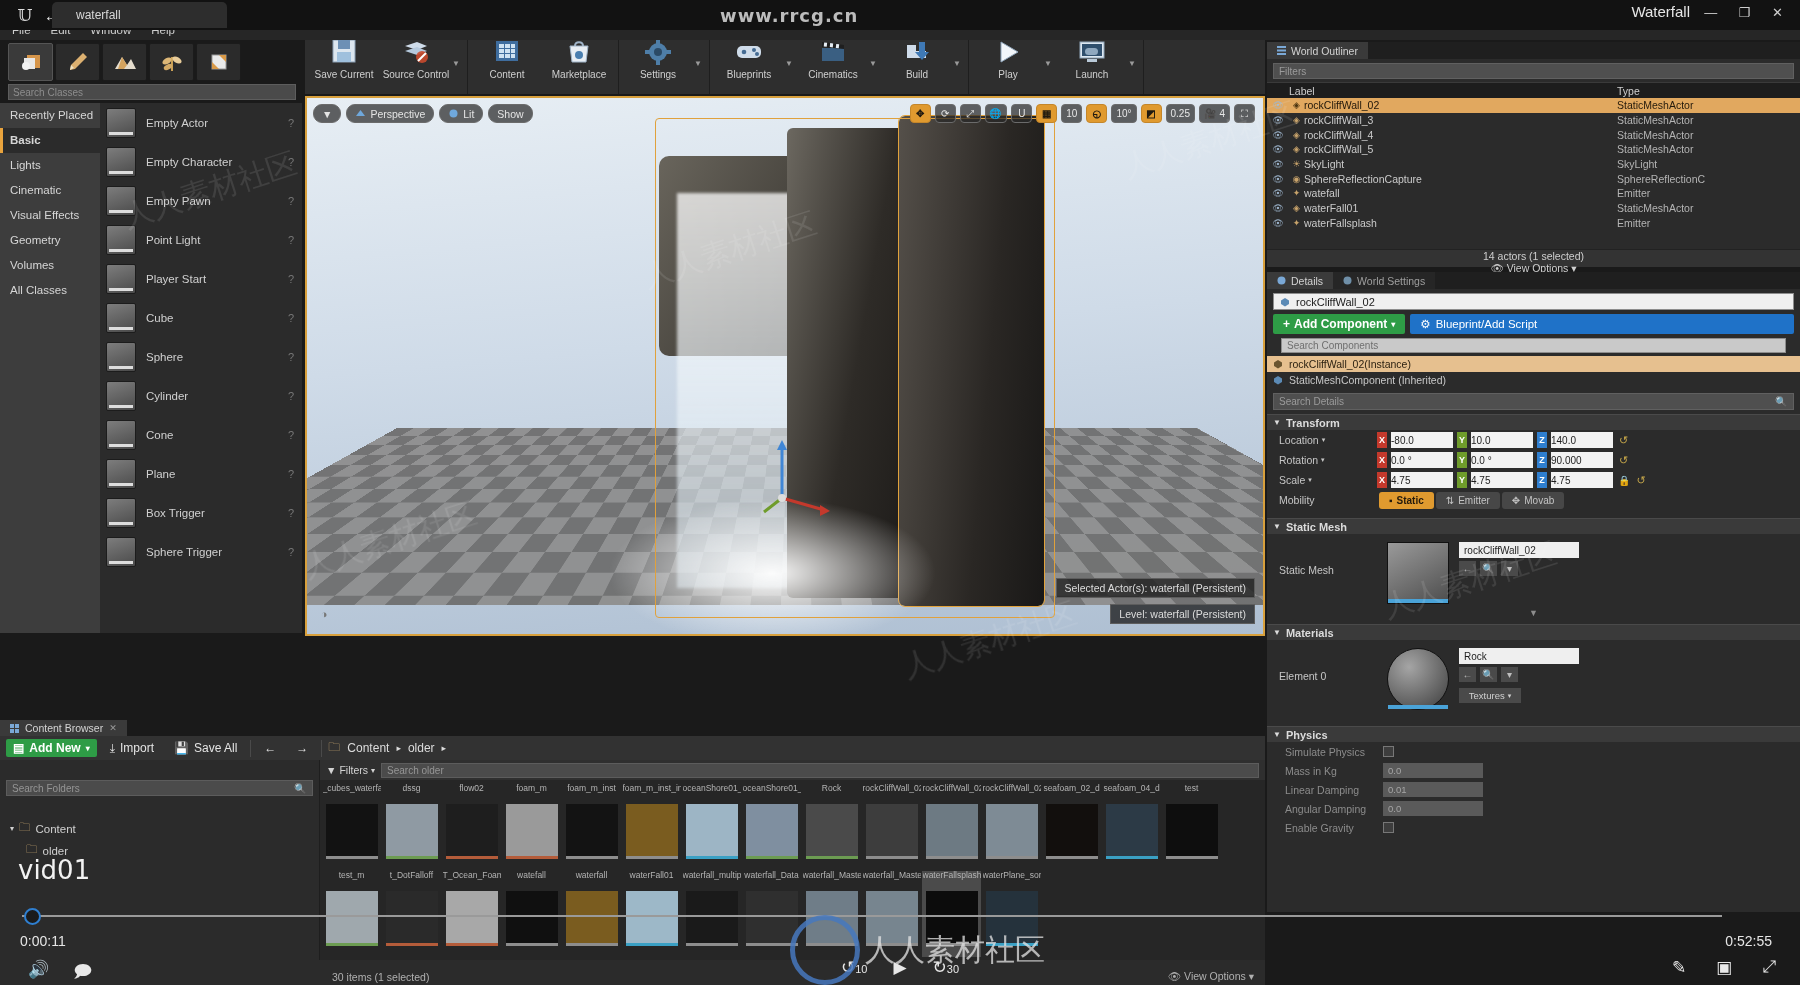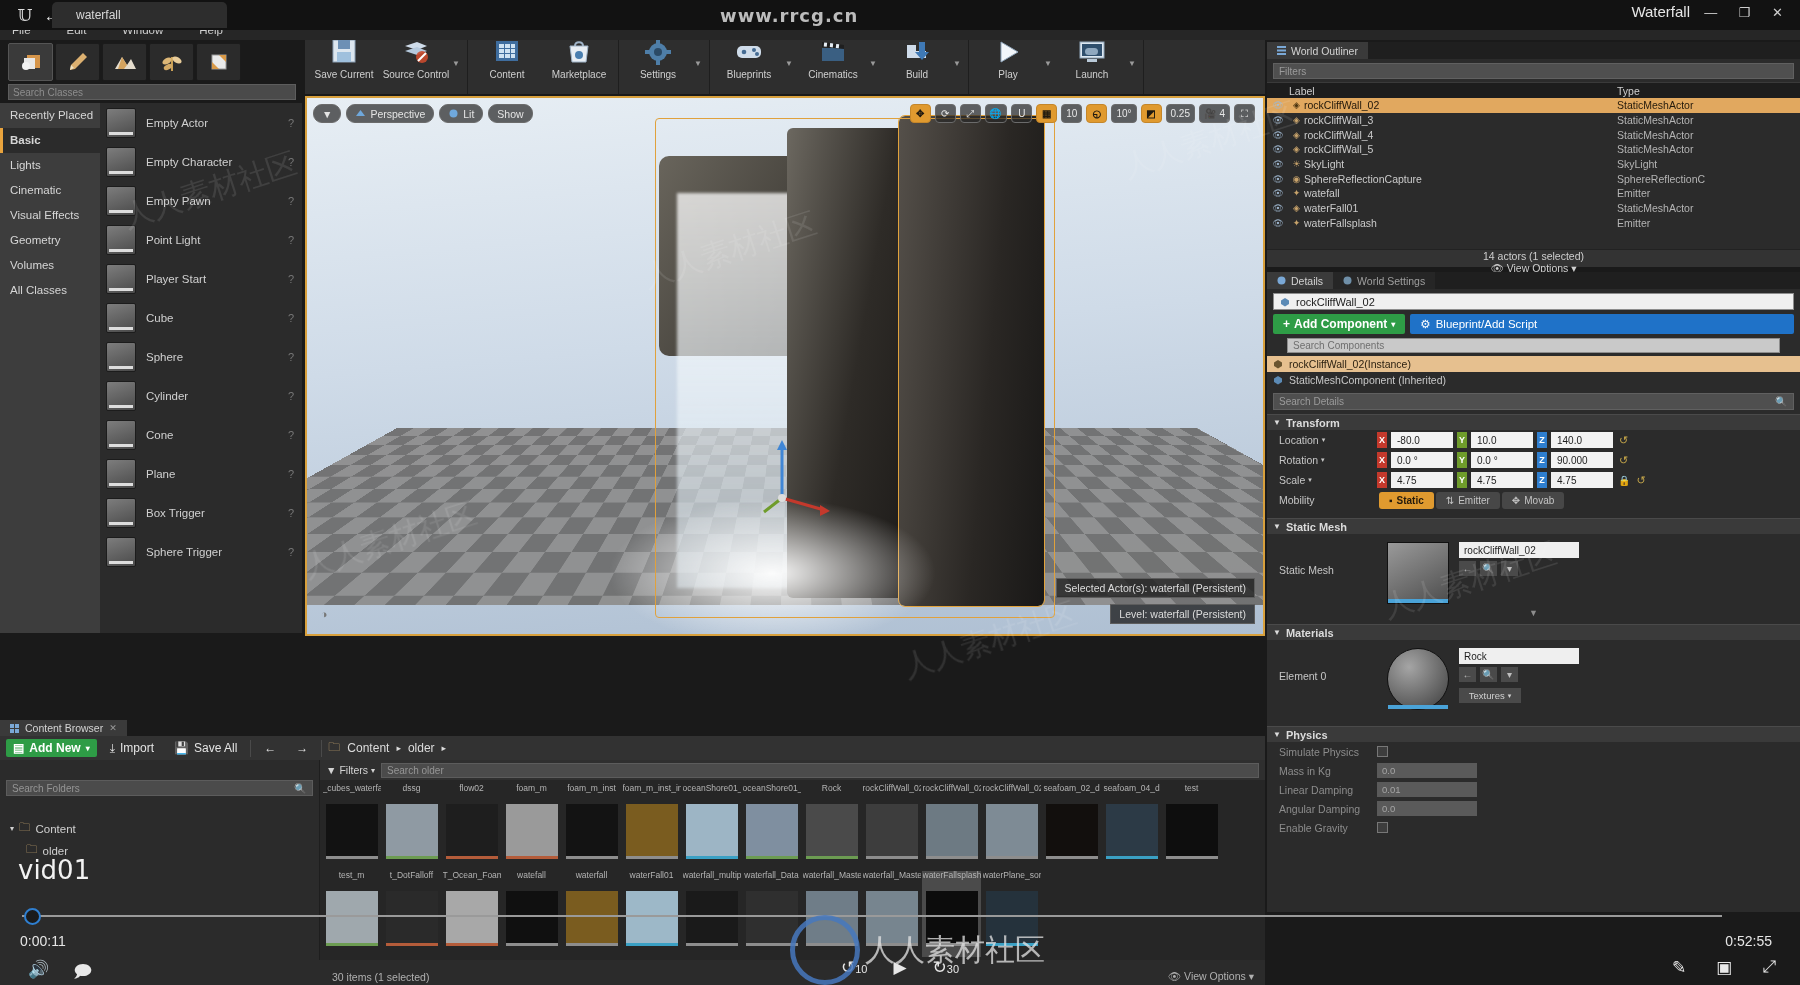--- a/index.html
+++ b/index.html
@@ -15,21 +15,21 @@
   .ue-logo { position:absolute; left:6px; top:2px; width:38px; height:26px; color:#ddd; font-size:17px;
      text-align:center; line-height:26px; font-family:"DejaVu Serif", serif; }
   .back-arrow { position:absolute; left:44px; top:7px; color:#eee; font-size:15px; }
   .watermark-top { position:absolute; left:720px; top:5px; color:#cfcfcf; font-size:18px;
      font-weight:bold; letter-spacing:1px; opacity:.9; font-family:"DejaVu Sans", sans-serif; }
   .vid-title { position:absolute; right:110px; top:3px; font-size:15px; color:#e6e6e6; }
   .win-btns { position:absolute; right:8px; top:5px; font-size:13px; color:#cfcfcf; letter-spacing:9px;}
 
   
   .menubar { position:absolute; left:0; top:20px; width:1800px; height:20px; background:#262626;
-     font-size:11.5px; color:#cfcfcf; display:flex; align-items:center; gap:36px; padding-left:12px; z-index:40;}
+     font-size:11.5px; color:#cfcfcf; display:flex; align-items:center; gap:20px; padding-left:12px; z-index:40;}
   .menubar span { cursor:default; }
 
   
   .modes { position:absolute; left:8px; top:43px; width:240px; height:38px; display:flex; gap:2px; z-index:30;}
   .mode-btn { width:45px; height:38px; background:#2b2b2b; border:1px solid #1b1b1b; border-radius:2px;
       display:flex; align-items:center; justify-content:center; }
   .mode-btn.active { background:#3a3a3a; border-color:#555; }
   .mode-btn svg { display:block; }
 
   .search-classes { position:absolute; left:8px; top:84px; width:288px; height:16px; background:#4a4a4a;
@@ -117,53 +117,53 @@
      font-size:10.5px; color:#cfcfcf; border-top:1px solid #222;flex-direction:column;}
 
   .details { position:absolute; left:1267px; top:272px; width:533px; height:640px; background:#2b2b2b; z-index:30;}
   .d-name { display:flex; align-items:center; gap:6px; margin:4px 6px; height:17px; background:#f0f0f0;
      border:1px solid #8d8d8d; font-size:11px; color:#1b1b1b; padding:0 6px;}
   .d-actions { display:flex; gap:5px; margin:4px 6px; }
   .btn-green { background:#2e9c46; color:#fff; font-size:12px; font-weight:bold; height:20px;
      padding:0 10px; display:flex; align-items:center; gap:4px; border-radius:2px;}
   .btn-blue { background:#1f72c8; color:#fff; font-size:11.5px; height:20px; padding:0 10px;
      display:flex; align-items:center; gap:5px; border-radius:2px; flex:1;}
-  .d-searchc { margin:3px 20px; height:15px; background:#c9c9c9; border:1px solid #8d8d8d;
+  .d-searchc { margin:3px 14px; height:15px; background:#c9c9c9; border:1px solid #8d8d8d;
      font-size:10px; color:#6f6f6f; padding:1px 5px;}
   .d-comp { height:16px; display:flex; align-items:center; gap:6px; font-size:10.5px; padding-left:6px;}
   .d-comp.sel { background:#e6c08f; color:#271d0e;}
   .d-searchd { margin:5px 6px 4px; height:17px; background:#4f4f4f; border:1px solid #606060;
      font-size:10px; color:#9b9b9b; padding:2px 5px; display:flex; align-items:center;
      justify-content:space-between;}
   .sect { height:16px; background:#3a3a3a; border-top:1px solid #4a4a4a; font-size:11px;
      font-weight:bold; color:#dcdcdc; display:flex; align-items:center; gap:5px; padding-left:6px;}
   .row { display:flex; align-items:center; height:20px; font-size:10.5px; color:#c6c6c6; padding-left:12px;}
   .row .rl { width:98px; display:flex; align-items:center; gap:3px;}
   .vec { display:flex; gap:4px; align-items:center; }
   .axis { width:10px; height:16px; font-size:9px; color:#fff; display:flex; align-items:center;
       justify-content:center; font-weight:bold;}
   .ax-x { background:#c4392c;} .ax-y { background:#6f9c2b;} .ax-z { background:#2f7fd0;}
   .numf { width:62px; height:16px; background:#f2f2f2; color:#1d1d1d; font-size:10px;
-      display:flex; align-items:center; padding-left:6px; gap:2px;}
+      display:flex; align-items:center; gap:2px;}
   .rev { color:#c7a84a; font-size:11px; margin-left:6px;}
   .mob { display:flex; gap:2px; margin-left:2px;}
   .mob div { height:17px; padding:0 10px; font-size:10px; display:flex; align-items:center; gap:4px;
       background:#474747; color:#c4c4c4; border-radius:3px;}
   .mob .on { background:#e09a2f; color:#241a0c; font-weight:bold;}
   .mesh-row { display:flex; align-items:flex-start; padding:8px 0 0 12px; gap:10px;}
   .mesh-thumb { width:62px; height:62px; background:linear-gradient(150deg,#9a9a9a,#4d4d4d);
       border:1px solid #111; position:relative;}
   .mesh-thumb:after { content:""; position:absolute; left:0; right:0; bottom:0; height:4px; background:#4aa3d8;}
   .mesh-field { width:120px; height:16px; background:#efefef; color:#1d1d1d; font-size:10px;
       display:flex; align-items:center; padding-left:5px;}
   .mini-btns { display:flex; gap:4px; margin-top:3px; color:#bdbdbd; font-size:10px;}
   .mini-btns div { width:17px; height:15px; background:#4a4a4a; display:flex; align-items:center; justify-content:center;}
   .tex-btn { margin-top:6px; width:62px; height:15px; background:#4a4a4a; font-size:9.5px;
       color:#d0d0d0; display:flex; align-items:center; justify-content:center; gap:3px;}
-  .phys-row { display:flex; align-items:center; height:19px; font-size:10.5px; color:#8c8c8c; padding-left:12px;}
+  .phys-row { display:flex; align-items:center; height:19px; font-size:10.5px; color:#8c8c8c; padding-left:18px;}
   .phys-row .pl { width:98px; }
   .phys-val { width:100px; height:15px; background:#5a5a5a; color:#a5a5a5; font-size:9.5px;
       display:flex; align-items:center; padding-left:5px;}
   .chk { width:11px; height:11px; border:1px solid #777; background:#3d3d3d; margin-right:6px;}
 
   
   .cb { position:absolute; left:0; top:736px; width:1265px; height:249px; background:#2b2b2b; z-index:30;}
   .cb-tab { position:absolute; left:0; top:-16px; height:16px; background:#3a3a3a; display:flex;
      align-items:center; gap:6px; padding:0 10px; font-size:10.5px; color:#d3d3d3; z-index:31;}
   .cb-toolbar { display:flex; align-items:center; height:24px; padding-left:6px; gap:6px; background:#323232;}

